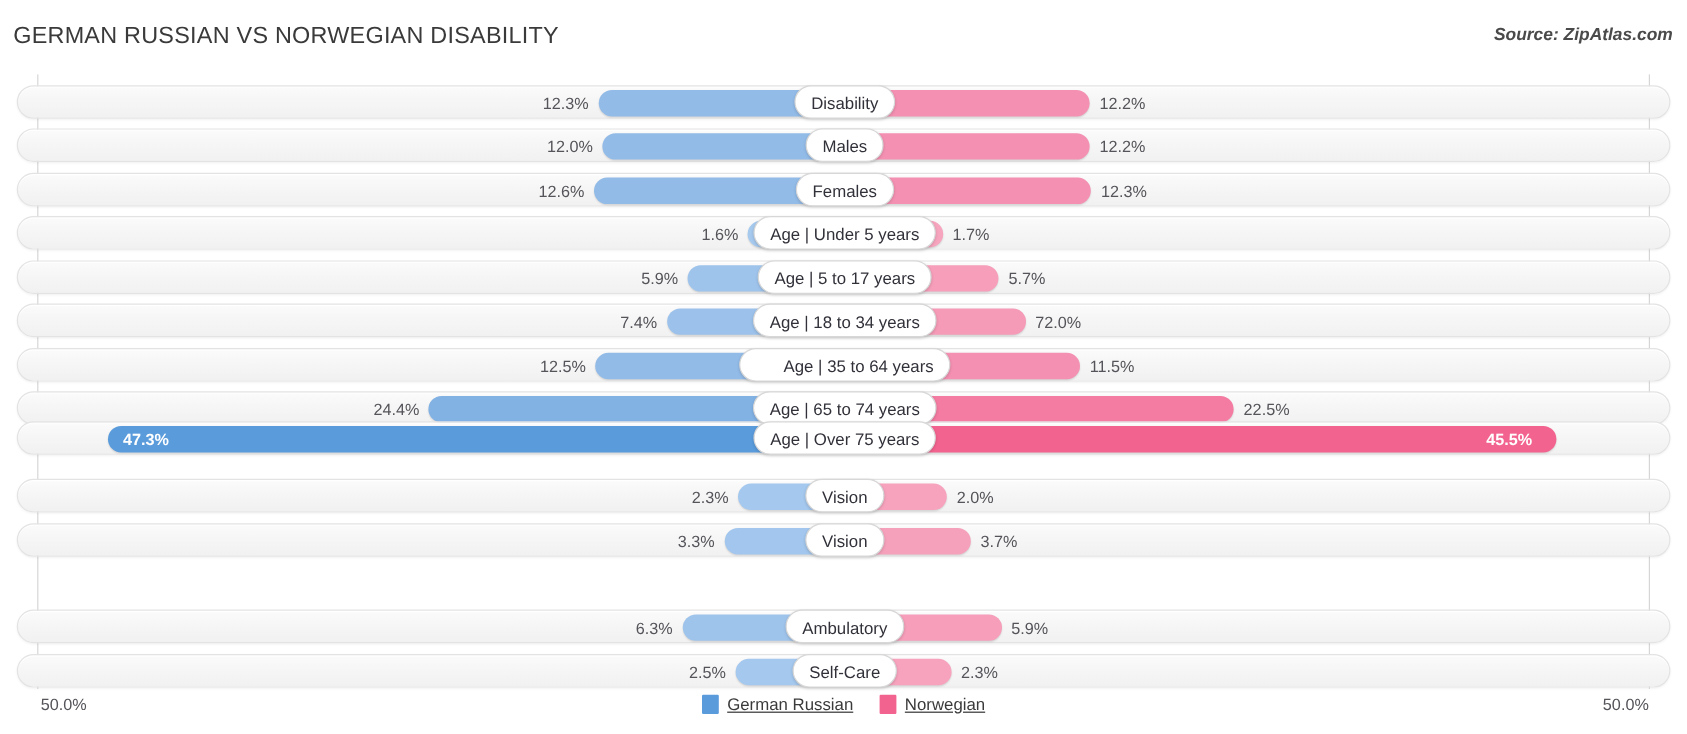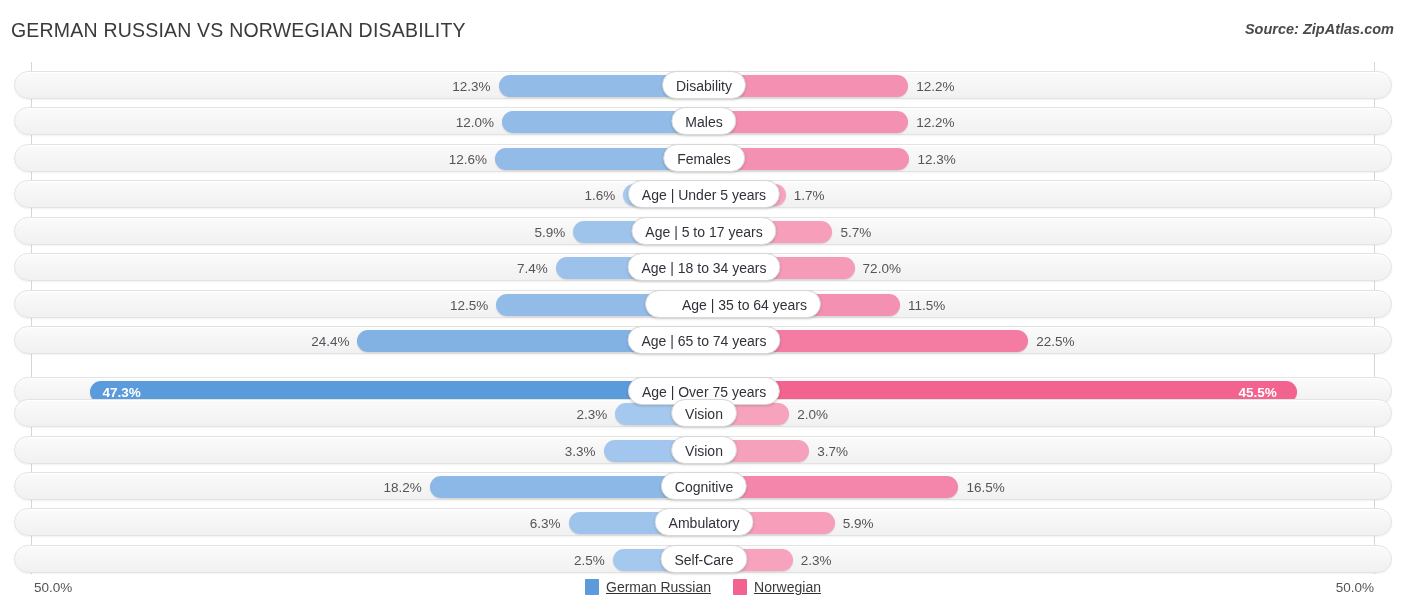--- a/index.html
+++ b/index.html
@@ -218,56 +218,49 @@
       <div class="bar bar-right" style="left: 689px; width: 150.616px; background: rgb(245, 154, 183);"></div>
       <div class="val val-left" style="right: 0px; left: 0px; width: 532.716px;">7.4%</div>
       <div class="val val-right" style="left: 847.616px;">72.0%</div>
       <div class="pill" style="left: 689px;">Age | 18 to 34 years</div>
     </div>
     <div class="row" style="top: 227.7px;">
       <div class="bar bar-left" style="left: 481.25px; width: 207.75px; background: rgb(146, 187, 232);"></div>
       <div class="bar bar-right" style="left: 689px; width: 196.09px; background: rgb(244, 144, 177);"></div>
       <div class="val val-left" style="right: 0px; left: 0px; width: 473.25px;">12.5%</div>
       <div class="val val-right" style="left: 893.09px;">11.5%</div>
-      <div class="pill" style="left: 718px; padding-left: 36px;">Age | 35 to 64 years</div>
+      <div class="pill" style="left: 689px; padding-left: 36px;">Age | 35 to 64 years</div>
     </div>
     <div class="row" style="top: 264.15px;">
       <div class="bar bar-left" style="left: 342.496px; width: 346.504px; background: rgb(130, 178, 228);"></div>
       <div class="bar bar-right" style="left: 689px; width: 324.35px; background: rgb(244, 123, 162);"></div>
       <div class="val val-left" style="right: 0px; left: 0px; width: 334.496px;">24.4%</div>
       <div class="val val-right" style="left: 1021.35px;">22.5%</div>
       <div class="pill" style="left: 689px;">Age | 65 to 74 years</div>
     </div>
-    <div class="row" style="top: 315px;">
+    <div class="row" style="top: 289px;">
       <div class="bar bar-left" style="left: 75.482px; width: 613.518px; background: rgb(90, 155, 220);"></div>
       <div class="bar bar-right" style="left: 689px; width: 592.53px; background: rgb(242, 99, 143);"></div>
       <div class="val val-left val-inside" style="left: 87.482px;">47.3%</div>
       <div class="val val-right val-inside" style="left: 1223.53px; width: 46px; text-align: left;">45.5%</div>
       <div class="pill" style="left: 689px;">Age | Over 75 years</div>
     </div>
     <div class="row" style="top: 337.05px;">
       <div class="bar bar-left" style="left: 600.182px; width: 88.818px; background: rgb(164, 200, 238);"></div>
       <div class="bar bar-right" style="left: 689px; width: 85.32px; background: rgb(247, 163, 190);"></div>
       <div class="val val-left" style="right: 0px; left: 0px; width: 592.182px;">2.3%</div>
       <div class="val val-right" style="left: 782.32px;">2.0%</div>
       <div class="pill" style="left: 689px;">Vision</div>
     </div>
     <div class="row" style="top: 373.5px;">
       <div class="bar bar-left" style="left: 588.522px; width: 100.478px; background: rgb(162, 198, 237);"></div>
       <div class="bar bar-right" style="left: 689px; width: 105.142px; background: rgb(246, 161, 188);"></div>
       <div class="val val-left" style="right: 0px; left: 0px; width: 580.522px;">3.3%</div>
       <div class="val val-right" style="left: 802.142px;">3.7%</div>
       <div class="pill" style="left: 689px;">Vision</div>
-    </div>
-    <div class="row" style="top: 409.95px;">
-      <div class="bar bar-left" style="left: 414.788px; width: 274.212px; background: rgb(140, 184, 231);"></div>
-      <div class="bar bar-right" style="left: 689px; width: 254.39px; background: rgb(244, 134, 171);"></div>
-      <div class="val val-left" style="right: 0px; left: 0px; width: 406.788px;">18.2%</div>
-      <div class="val val-right" style="left: 951.39px;">16.5%</div>
-      <div class="pill" style="left: 689px;">Cognitive</div>
     </div>
     <div class="row" style="top: 446.4px;">
       <div class="bar bar-left" style="left: 553.542px; width: 135.458px; background: rgb(159, 196, 236);"></div>
       <div class="bar bar-right" style="left: 689px; width: 130.794px; background: rgb(246, 158, 186);"></div>
       <div class="val val-left" style="right: 0px; left: 0px; width: 545.542px;">6.3%</div>
       <div class="val val-right" style="left: 827.794px;">5.9%</div>
       <div class="pill" style="left: 689px;">Ambulatory</div>
     </div>
     <div class="row" style="top: 482.85px;">
       <div class="bar bar-left" style="left: 597.85px; width: 91.15px; background: rgb(164, 200, 238);"></div>

